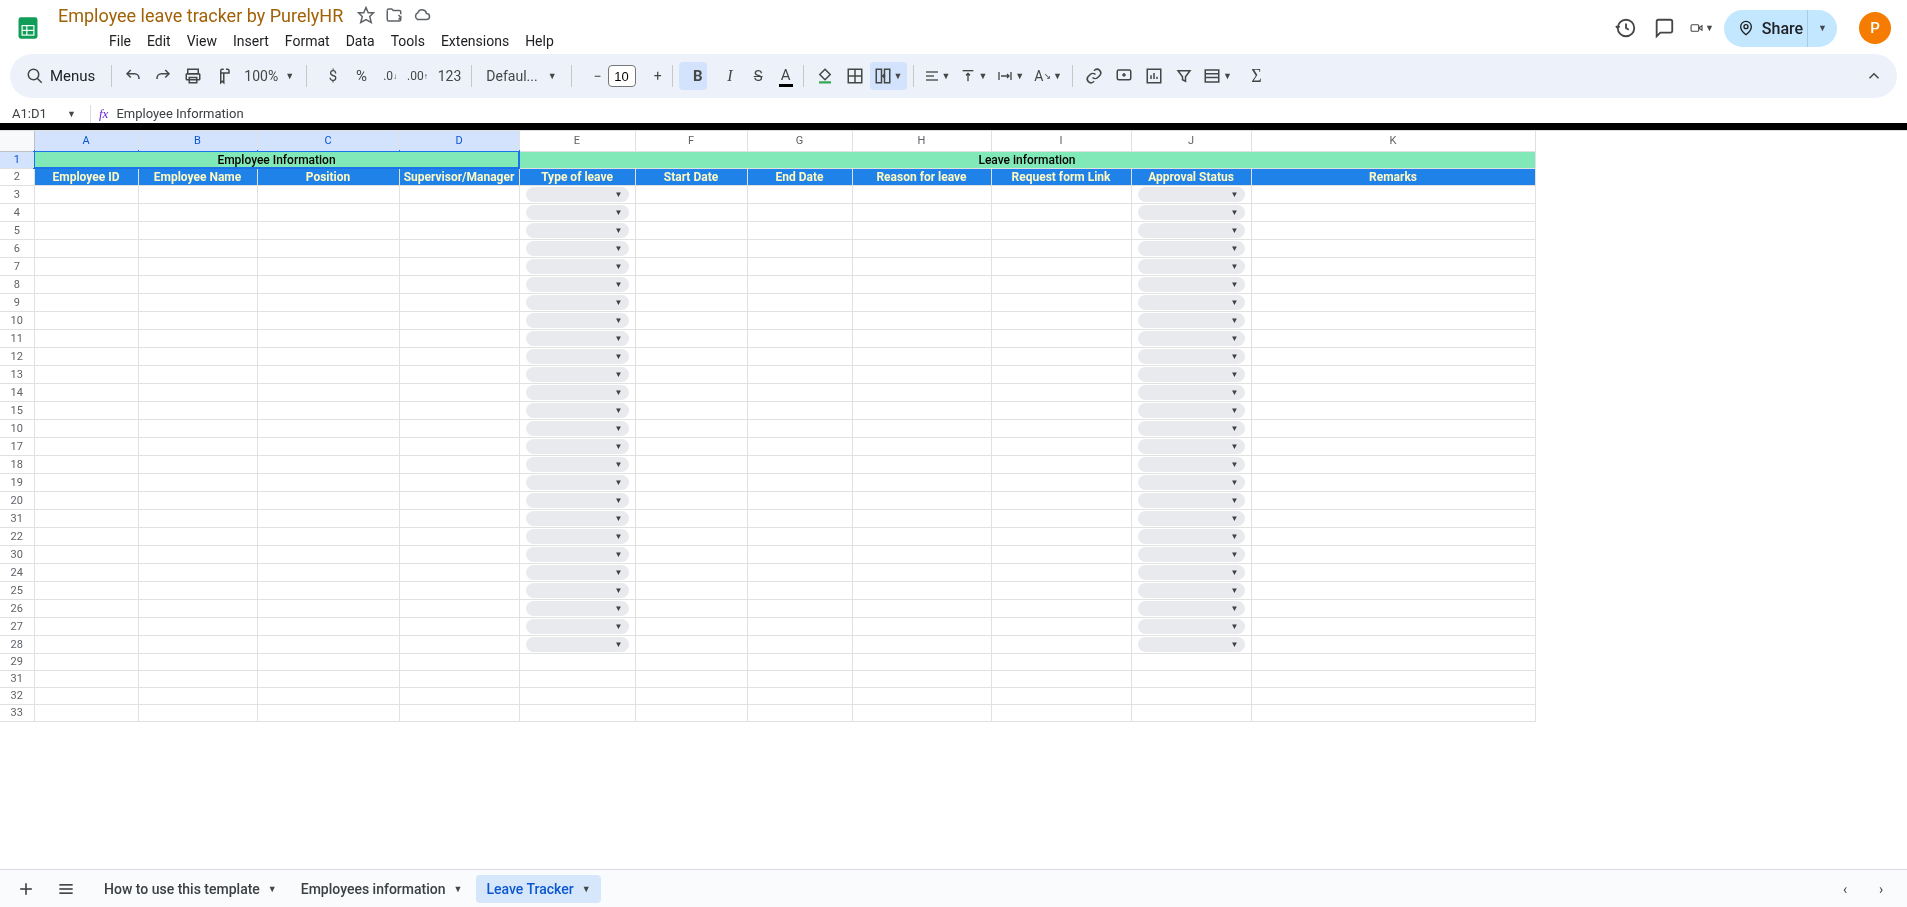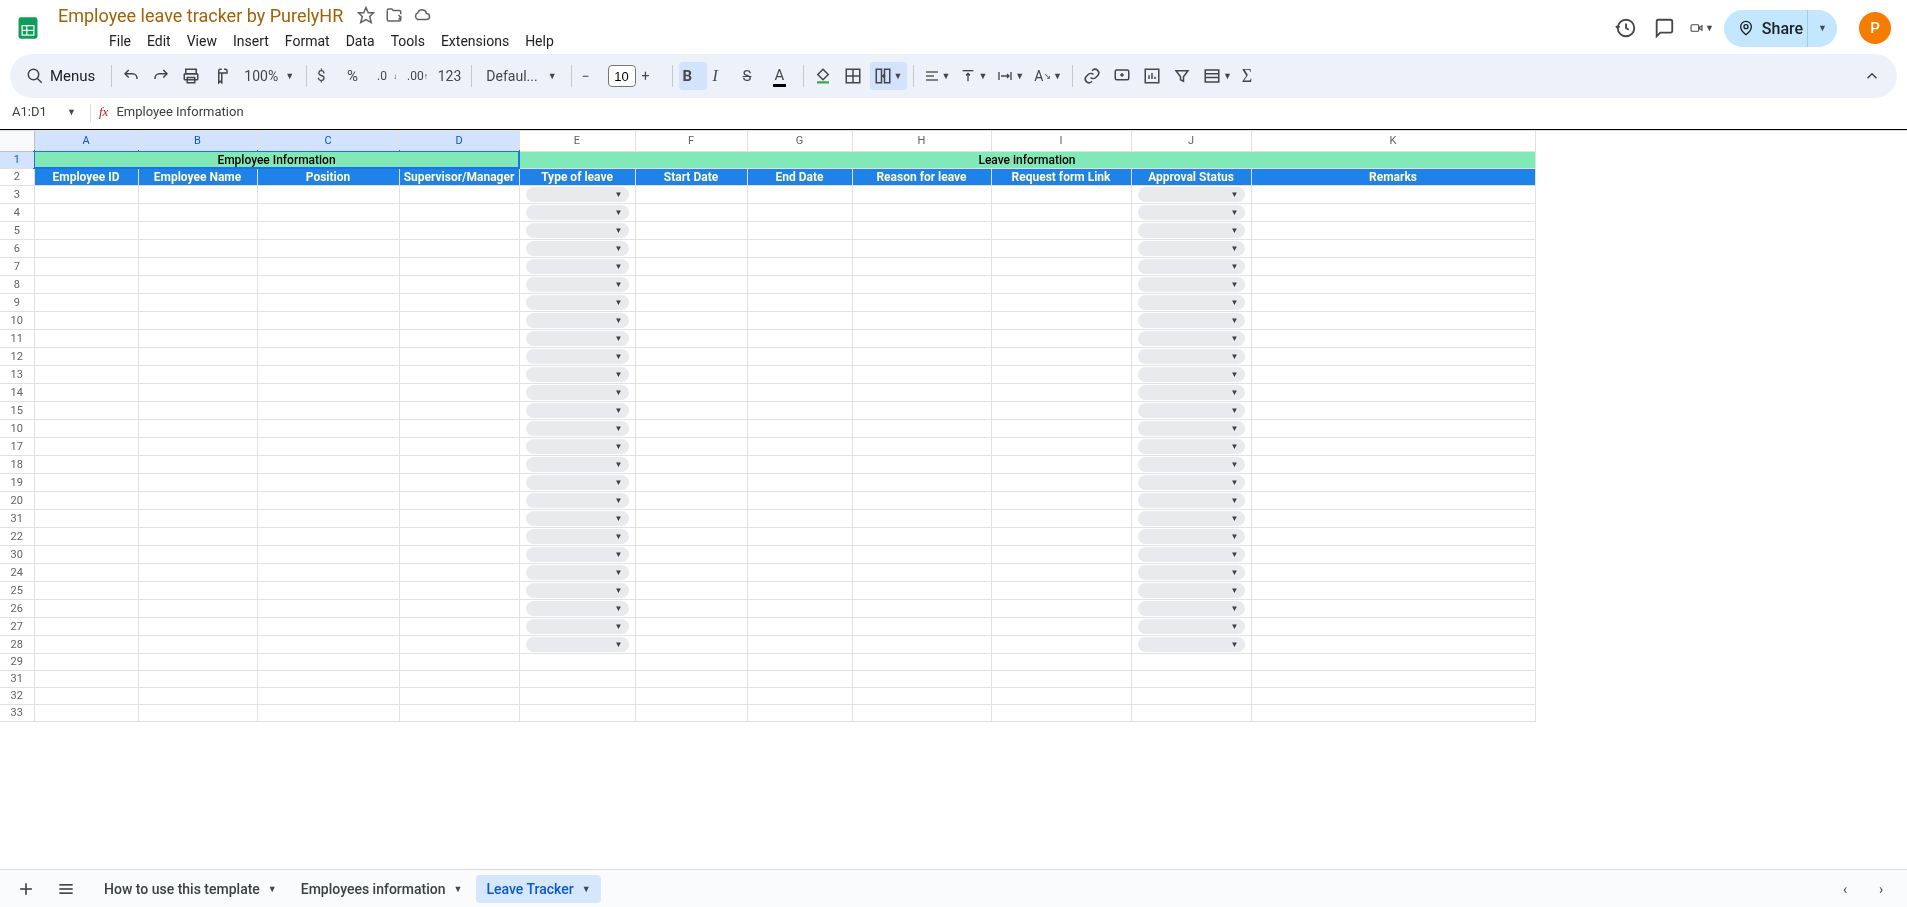--- a/index.html
+++ b/index.html
@@ -20,37 +20,37 @@
   .share-dd { background:#c2e7ff; border-radius:0 100px 100px 0; padding:9px 10px; cursor:pointer; margin-left:-12px; border-left: 1px solid #a8cce0;}
   .avatar { width:32px; height:32px; border-radius:50%; background:#f57c00; color:#fff; display:flex; align-items:center; justify-content:center; font-weight:500; font-size:15px; cursor:pointer; margin-left:8px;}
   
   
   .menubar { display:flex; align-items:center; gap: 2px; padding: 0 0 0 50px; height: 26px; font-size:14px; color:#202124;}
   .menubar .mitem { padding: 4px 7px; border-radius:4px; cursor:pointer;}
   
   
   .toolbar-wrap { padding: 6px 10px;}
   .toolbar { background:#edf2fa; border-radius: 24px; display:flex; align-items:center; padding: 2px 10px; height: 44px; gap: 2px;}
-  .toolbar .tbtn { min-width:28px; height:28px; display:flex; align-items:center; justify-content:space-between; border-radius:4px; cursor:pointer; color:#444746; font-size:14px; padding:0 4px;}
+  .toolbar .tbtn { min-width:28px; height:28px; display:flex; align-items:center; justify-content:flex-end; border-radius:4px; cursor:pointer; color:#444746; font-size:14px; padding:0 4px;}
   .toolbar .tbtn.active { background:#d3e3fd; }
   .toolbar .sep { width:1px; height:22px; background:#c7c7c7; margin: 0 4px;}
   .toolbar .search-menus { display:flex; align-items:center; gap:6px; padding:4px 10px 4px 6px; border-radius:4px; cursor:pointer;}
   .toolbar .zoom { padding:0 6px; font-size:14px;}
   .toolbar .fontbox { padding: 0 8px; min-width:70px; font-size:14px; display:flex; align-items:center; gap:10px; justify-content: space-between;}
   .toolbar .fsize-box { display:flex; align-items:center; gap:2px;}
   .toolbar .fsize-input { width:28px; height:22px; border:1px solid #747775; border-radius:4px; text-align:center; font-size:13px; background:#fff;}
   .toolbar .collapse { margin-left:auto;}
   .dd-caret { font-size:9px; color:#444746;}
   
   
-  .formula-row { display:flex; align-items:flex-start; border-bottom:1px solid #000000; height:26px; padding:0 6px; font-size:13px; color:#3c4043;}
+  .formula-row { display:flex; align-items:center; border-bottom:7px solid #000000; height:26px; padding:0 6px; font-size:13px; color:#3c4043;}
   .namebox { width:76px; display:flex; align-items:center; justify-content:space-between; padding:0 6px;}
   .namebox .dd-caret{ margin-left:10px;}
   .formula-sep { width:1px; height:18px; background:#dadce0; margin:0 8px;}
-  .fx { font-style: italic; color:#b91c1c; margin-right:8px; font-family: serif;}
+  .fx { font-style: italic; color:#6d28d9; margin-right:8px; font-family: serif;}
   
   
   .grid-wrap { position: relative; height: calc(100vh - 48px - 26px - 52px - 26px - 38px); overflow:auto; border-top:1px solid #e0e0e0;}
   table.grid { border-collapse: collapse; table-layout: fixed; }
   .corner { width:34px; height:20px; background:#f8f9fa; border-right:1px solid #c0c0c0; border-bottom:1px solid #c0c0c0; position:sticky; top:0; left:0; z-index:3;}
   th.colh { background:#fff; border:1px solid #e0e0e0; border-top:none; font-weight:400; color:#5f6368; font-size:11px; height:20px; position:sticky; top:0; z-index:2; text-align:center;}
   th.rowh { background:#fff; border:1px solid #e0e0e0; border-left:none; font-weight:400; color:#5f6368; font-size:11px; width:34px; position:sticky; left:0; z-index:1; text-align:center;}
   td.cell { border:1px solid #e1e1e1; height:17px; padding:0 4px; font-size:12px; overflow:hidden; white-space:nowrap;}
   
   .sel-row th.rowh { background:#d3e3fd; color:#0b57d0;}

